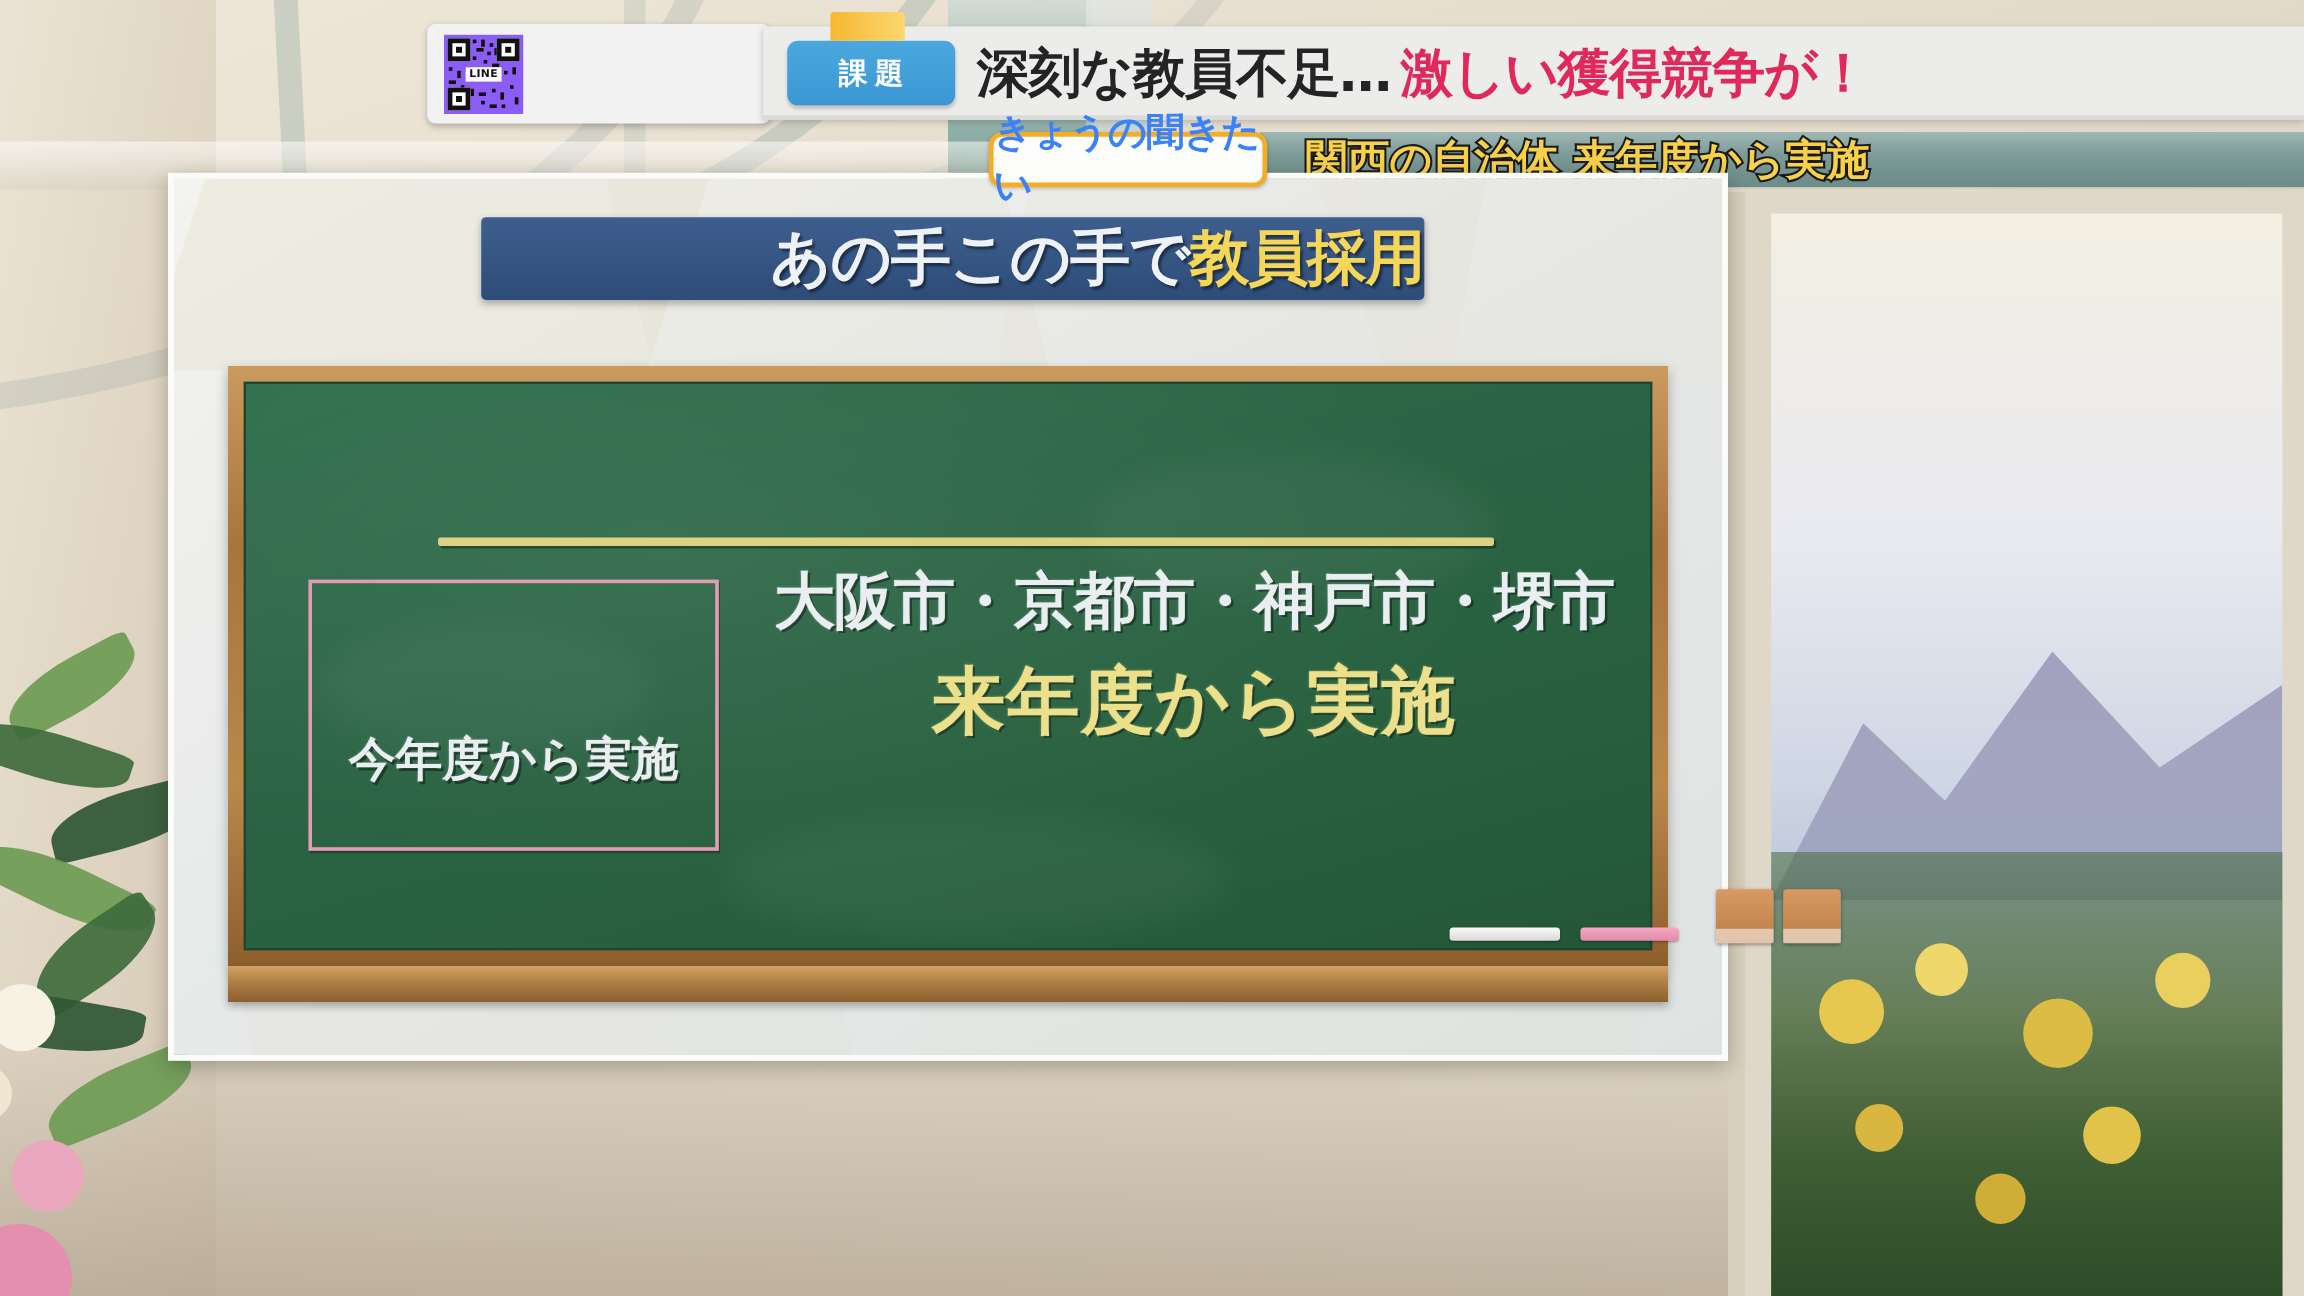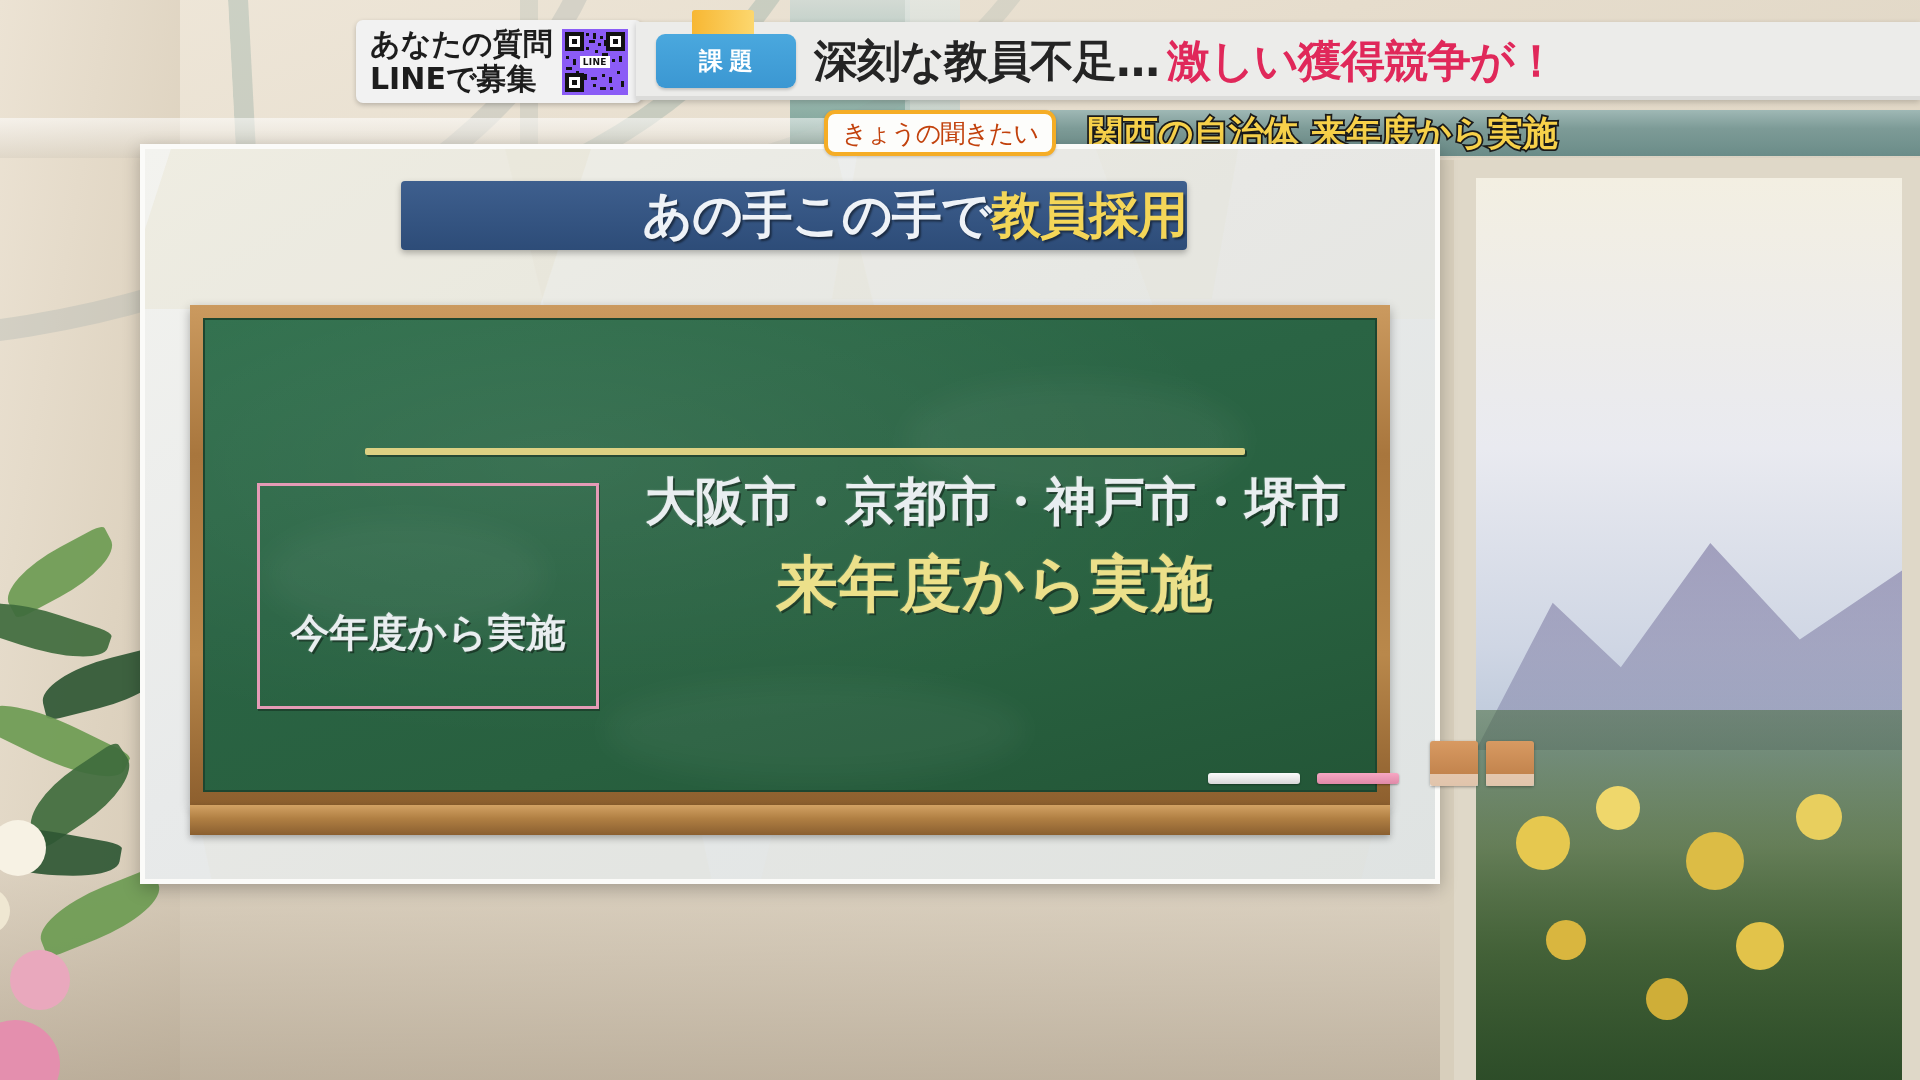--- a/index.html
+++ b/index.html
@@ -154,21 +154,21 @@
   }
 
   
   #subbar {
     position:absolute; left:824px; top:110px; height:46px; width:1096px;
     display:flex; align-items:stretch;
   }
   #sub-badge {
     width:232px; height:46px; background:#fdfdfb;
     border:4px solid #f5ad26; border-radius:11px;
-    color:#c2410c; font-size:25px; font-weight:400;
+    color:#3b82f6; font-size:32px; font-weight:700;
     display:flex; align-items:center; justify-content:center;
     letter-spacing:-1px; flex:0 0 auto; z-index:2;
     box-shadow:0 1px 3px rgba(0,0,0,.18);
   }
   #sub-strip {
     flex:1 1 auto; margin-left:-6px;
     background:linear-gradient(180deg,#9fb8b5,#7d9b97 40%,#6b8c88);
     display:flex; align-items:center;
   }
   #sub-strip-text {
@@ -349,24 +349,20 @@
       <div class="art-dot" style="left:210px; bottom:190px; width:58px; height:58px; background:#dcbc45;"></div>
       <div class="art-dot" style="left:320px; bottom:240px; width:46px; height:46px; background:#e8cf5e;"></div>
       <div class="art-dot" style="left:70px;  bottom:120px; width:40px; height:40px; background:#d9b63f;"></div>
       <div class="art-dot" style="left:260px; bottom:110px; width:48px; height:48px; background:#e2c34a;"></div>
       <div class="art-dot" style="left:170px; bottom:60px;  width:42px; height:42px; background:#cfae38;"></div>
     </div>
   </div>
 </div>
 
 <div id="line-box">
-  <div class="line-text">
-    <div>あなたの質問</div>
-    <div>LINEで募集</div>
-  </div>
   <div class="qr">
     <div class="qr-noise">
       <i style="left:24px;top:4px;width:3px;height:3px"></i>
         <i style="left:31px;top:4px;width:3px;height:6px"></i>
       <i style="left:38px;top:7px;width:3px;height:3px"></i>
         <i style="left:27px;top:11px;width:6px;height:3px"></i>
       <i style="left:36px;top:14px;width:3px;height:3px"></i>
         <i style="left:42px;top:11px;width:3px;height:6px"></i>
       <i style="left:24px;top:18px;width:3px;height:3px"></i>
         <i style="left:33px;top:21px;width:3px;height:3px"></i>

